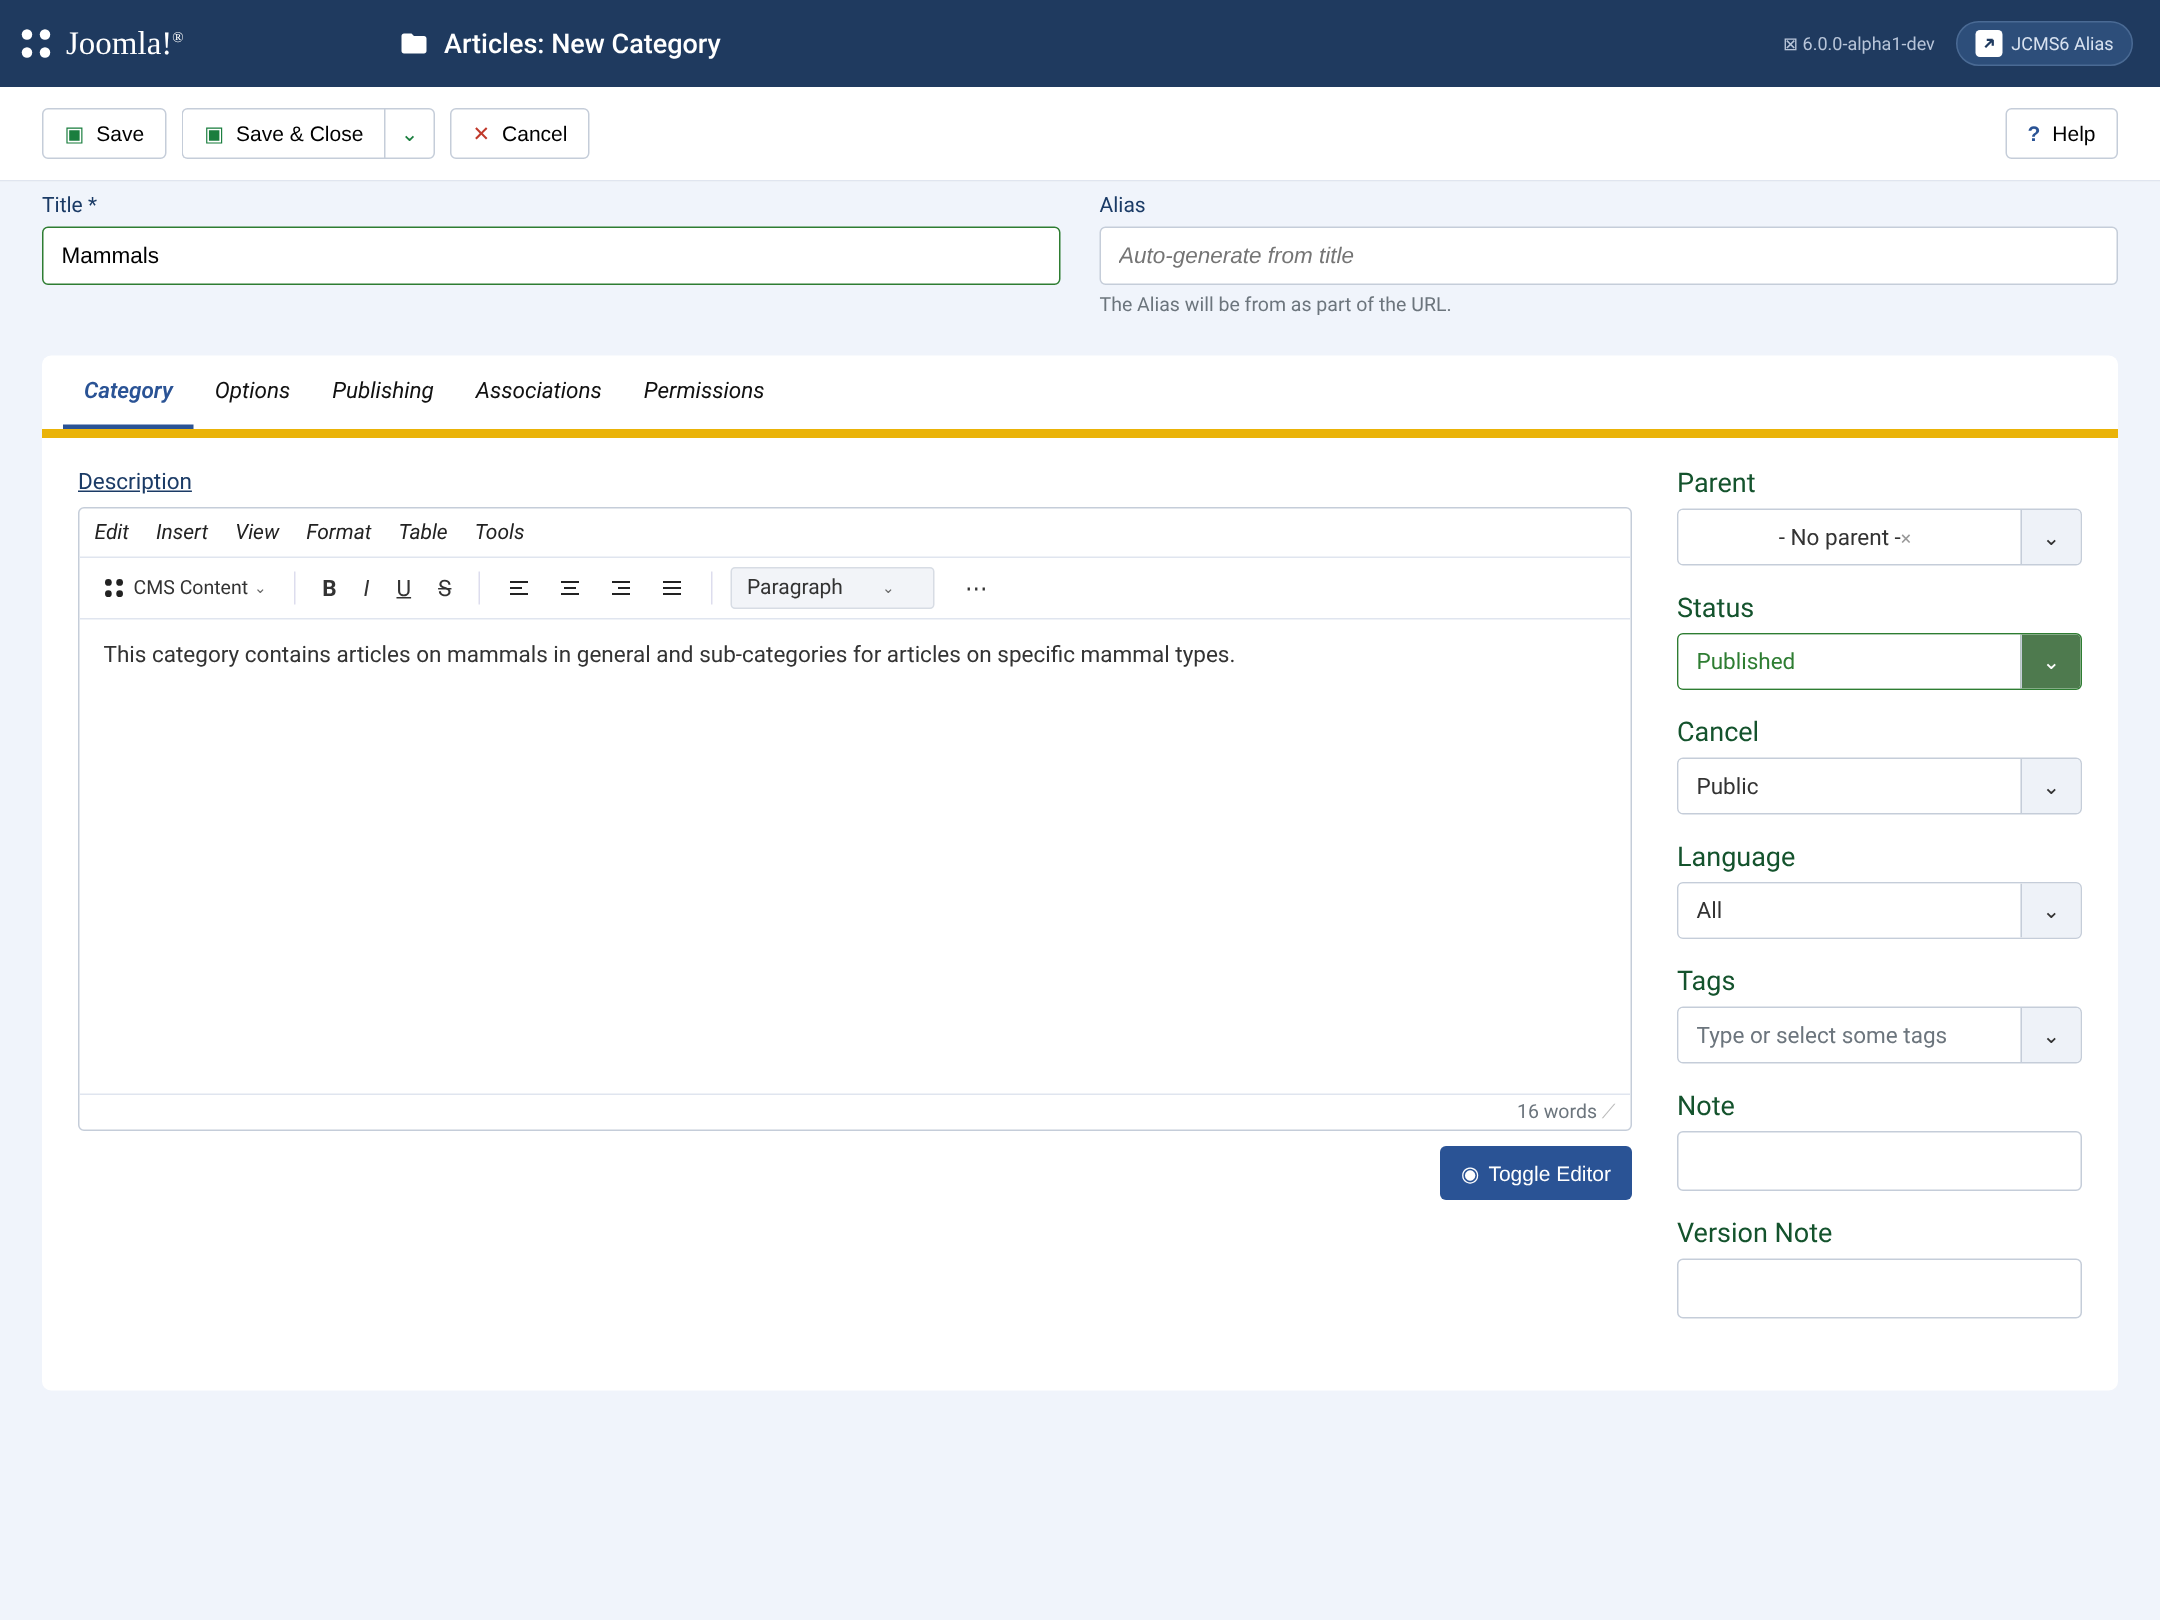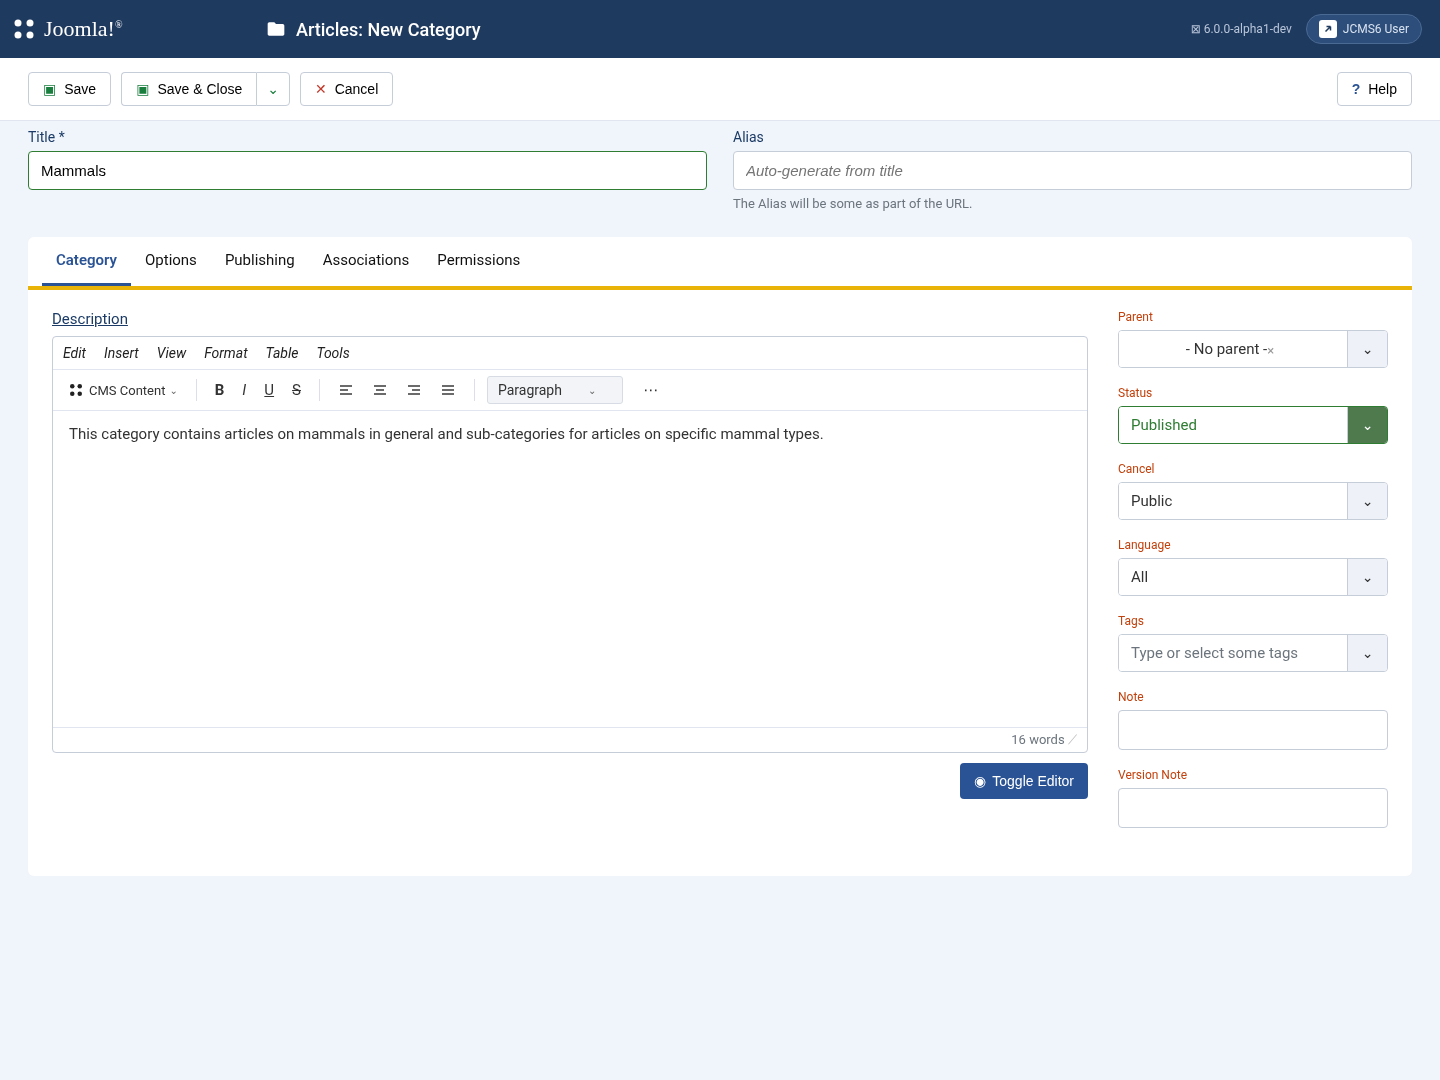--- a/index.html
+++ b/index.html
@@ -23,39 +23,39 @@
 .icon-cancel { color: #c0392b; }
 .icon-chev { color: #1a7e3e; }
 .icon-help { color: #2a5395; font-weight: bold; }
 .form-top { padding: 8px 28px 8px; display: flex; gap: 26px; }
 .form-col { flex: 1; }
 .form-label { color: #1b3b66; font-size: 14px; margin-bottom: 6px; display: block; }
 .input { width: 100%; padding: 10px 12px; border: 1px solid #c5cdd9; border-radius: 4px; font-size: 15px; background: #fff; }
 .input-title { border: 1px solid #2e7d32; }
 .alias-hint { color: #6c757d; font-size: 13px; margin-top: 6px; }
 .main-card { background: #fff; margin: 18px 28px 30px; border-radius: 6px; }
-.tabs { border-bottom: 4px solid #eab308; display: flex; padding: 0 14px; }
+.tabs { border-bottom: 6px solid #eab308; display: flex; padding: 0 14px; font-style: italic; }
 .tab { padding: 14px 14px; font-size: 15px; cursor: pointer; color: #111; }
 .tab.active { color: #2a5395; font-weight: 600; border-bottom: 3px solid #2a5395; }
 .tab-content { display: flex; padding: 20px 24px 30px; gap: 30px; }
 .editor-side { flex: 1; }
 .right-side { width: 270px; }
 .desc-label { color: #1b3b66; font-size: 15px; margin-bottom: 8px; display: block; text-decoration: underline; }
 .editor-box { border: 1px solid #c5cdd9; border-radius: 4px; }
 .editor-menubar { padding: 8px 10px; display: flex; gap: 18px; font-size: 14px; color: #222; border-bottom: 1px solid #e0e5ef; font-style: italic; }
 .editor-toolbar { padding: 6px 8px; display: flex; align-items: center; gap: 6px; border-bottom: 1px solid #e0e5ef; }
 .tb-btn { padding: 4px 6px; cursor: pointer; font-size: 15px; display: inline-flex; align-items: center; }
 .tb-sep { width: 1px; height: 22px; background: #dde; margin: 0 6px; }
 .tb-select { border: 1px solid #d7dce4; background: #f2f4f8; padding: 5px 26px 5px 10px; font-size: 14px; border-radius: 3px; position: relative; display: inline-flex; align-items: center; gap: 26px; }
 .tb-select-chev { font-size: 10px; color: #666; }
 .cms-btn { display: flex; align-items: center; gap: 4px; font-size: 13px; }
 .editor-body { min-height: 316px; padding: 14px 16px; font-size: 15px; }
 .editor-status { text-align: right; padding: 4px 10px; font-size: 13px; color: #6c757d; border-top: 1px solid #e0e5ef; }
 .toggle-editor-btn { background: #2a5395; color: #fff; border: none; border-radius: 4px; padding: 10px 14px; font-size: 14px; float: right; margin-top: 10px; display: inline-flex; align-items: center; gap: 6px; cursor: pointer; }
-.side-label { color: #c2410c; font-size: 12px; margin-bottom: 6px; display: block; }
+.side-label { color: #14532d; font-size: 18px; margin-bottom: 6px; display: block; }
 .side-field { margin-bottom: 18px; }
 .select-wrap { display: flex; border: 1px solid #c5cdd9; border-radius: 4px; overflow: hidden; }
 .select-wrap.green { border: 1.5px solid #2e7d32; }
 .select-main { flex: 1; padding: 9px 12px; background: #fff; display: flex; align-items: flex-end; justify-content: space-between; font-size: 15px; }
 .select-main.green { color: #2e7d32; }
 .select-main.muted { text-align: center; color: #333; justify-content: center; }
 .select-clear { color: #999; font-size: 13px; padding-right: 6px; }
 .select-caret { background: #eef2f8; width: 40px; display: flex; align-items: center; justify-content: center; border-left: 1px solid #c5cdd9; }
 .select-caret.green { background: #4e7a4e; color: #fff; }
 .tags-placeholder { color: #6c757d; }
@@ -82,21 +82,21 @@
     <span class="page-title">Articles: New Category</span>
   </div>
   <div class="header-right">
     <span>⊠ <span>6.0.0-alpha1-dev</span></span>
     <div class="user-pill">
       <span class="user-pill-icon">
         <svg width="12" height="12" viewBox="0 0 24 24" fill="none" stroke="#1f3a5f" stroke-width="3">
             <path d="M7 17L17 7M17 7H9M17 7v8"></path>
           </svg>
       </span>
-      <span>JCMS6 User</span>
+      <span>JCMS6 Alias</span>
     </div>
   </div>
 </div>
 
 <div class="toolbar">
   <button class="btn">
     <span class="icon-save">▣</span>
     <span>Save</span>
   </button>
   <div class="btn-group">
@@ -121,21 +121,21 @@
 </div>
 
 <div class="form-top">
   <div class="form-col">
     <label class="form-label">Title *</label>
     <input class="input input-title" value="Mammals" style="">
   </div>
   <div class="form-col">
     <label class="form-label">Alias</label>
     <input class="input" style="font-style: italic; color: rgb(108, 117, 125);" placeholder="Auto-generate from title">
-    <div class="alias-hint">The Alias will be some as part of the URL.</div>
+    <div class="alias-hint">The Alias will be from as part of the URL.</div>
   </div>
 </div>
 
 <div class="main-card">
   <div class="tabs">
     <div class="tab active">Category</div>
     <div class="tab">Options</div>
     <div class="tab">Publishing</div>
     <div class="tab">Associations</div>
     <div class="tab">Permissions</div>

